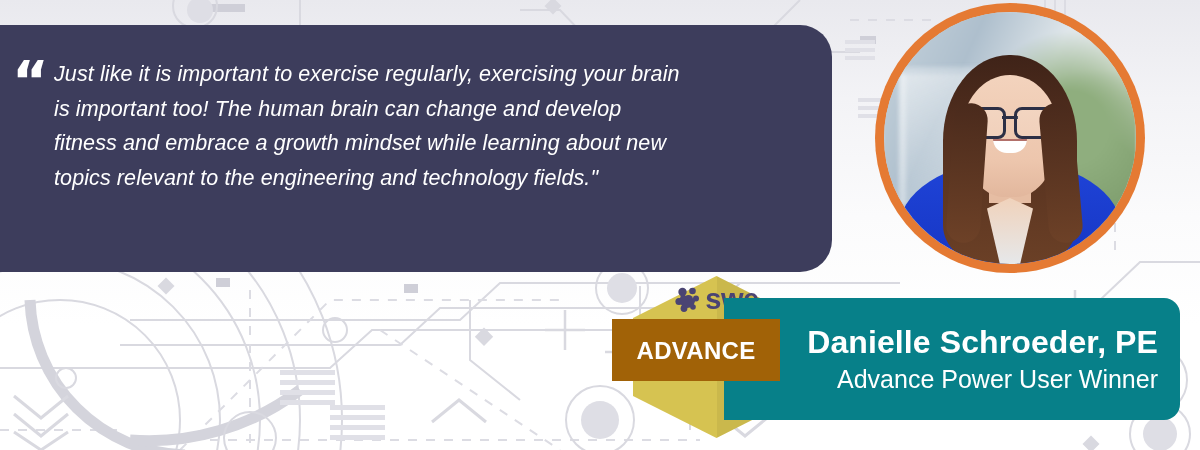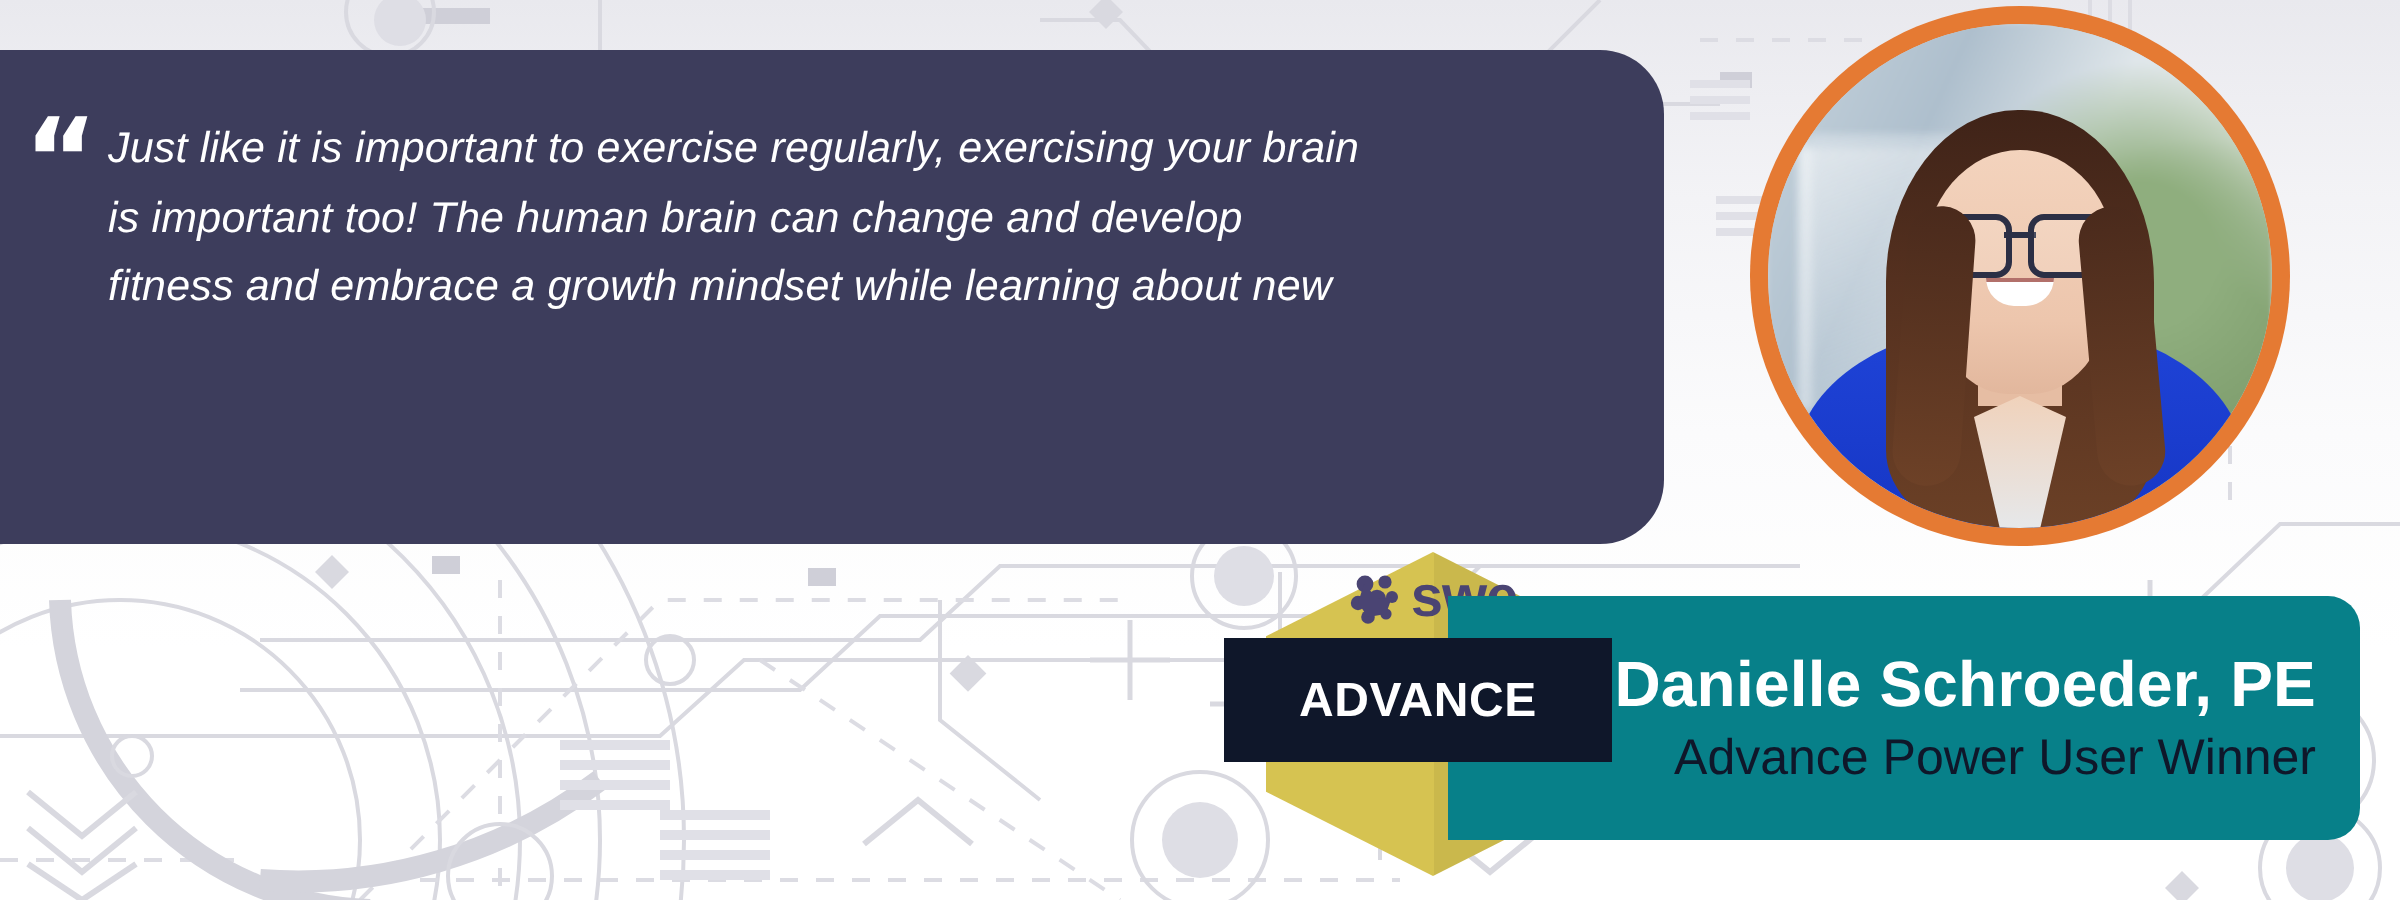--- a/index.html
+++ b/index.html
@@ -211,23 +211,23 @@
     font-size: 29px;
     font-weight: 700;
     line-height: 1;
     letter-spacing: -0.5px;
     font-family: "Liberation Sans", sans-serif;
   }
   .ribbon {
     position: absolute;
     left: 612px;
     top: 319px;
-    width: 194px;
+    width: 168px;
     height: 62px;
-    background: #0f172a;
+    background: #a16207;
     display: flex;
     flex-direction: column;
     align-items: center;
     justify-content: center;
     z-index: 4;
   }
   .ribbon-l1, .ribbon-l2 {
     color: #ffffff;
     font-weight: 700;
     font-size: 24px;
@@ -256,21 +256,21 @@
   .name-title {
     color: #ffffff;
     font-size: 32px;
     font-weight: 700;
     line-height: 40px;
     letter-spacing: 0.1px;
     white-space: nowrap;
     font-family: "Liberation Sans", sans-serif;
   }
   .name-sub {
-    color: #0f172a;
+    color: #ffffff;
     font-size: 25px;
     font-weight: 400;
     line-height: 34px;
     white-space: nowrap;
     font-family: "Liberation Sans", sans-serif;
   }
 </style>
 </head>
 <body>
 
@@ -399,20 +399,21 @@
         <path d="M416 200 L416 240"></path>
     </g>
   </svg>
 
   <div class="quote-card">
     <span class="quote-mark">“</span>
     <div class="quote-text">
       <span class="ln">Just like it is important to exercise regularly, exercising your brain</span>
       <span class="ln">is important too! The human brain can change and develop</span>
       <span class="ln">fitness and embrace a growth mindset while learning about new</span>
+      <span class="ln">topics relevant to the engineering and technology fields."</span>
     </div>
   </div>
 
   <div class="portrait-wrap">
     <div class="portrait">
       <div class="ph-bg"></div>
       <div class="ph-win"></div>
       <div class="ph-body"></div>
       <div class="ph-hair"></div>
       <div class="ph-neck"></div>

